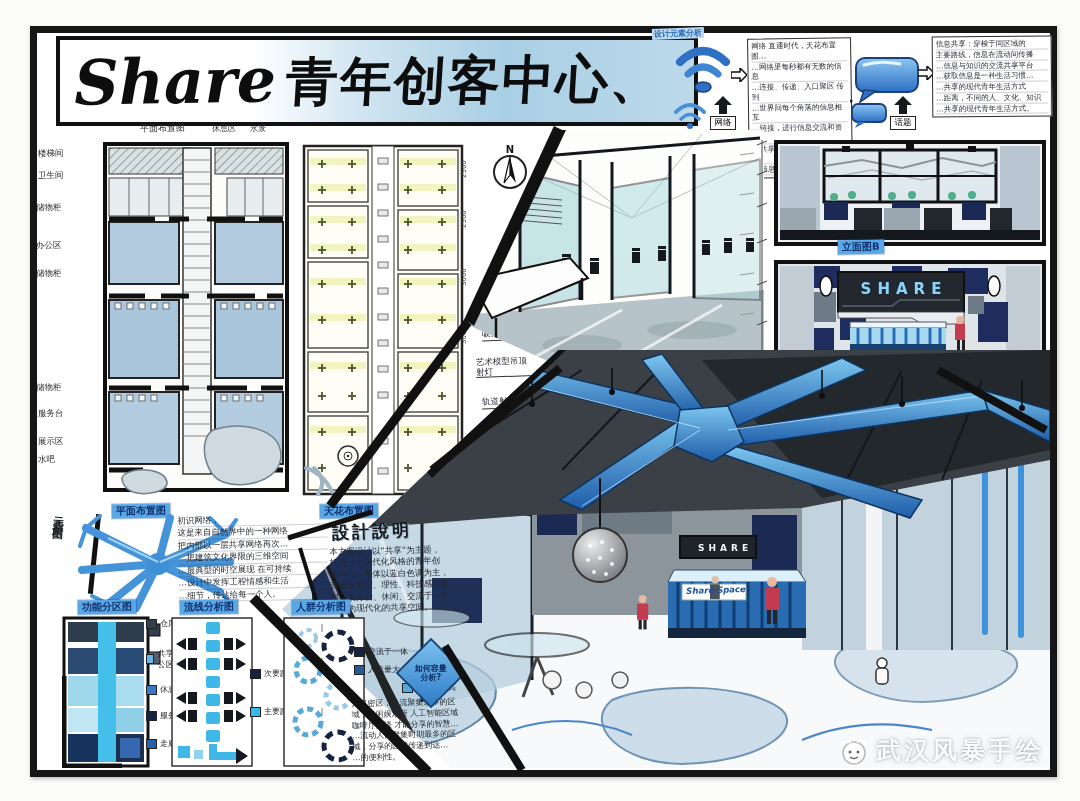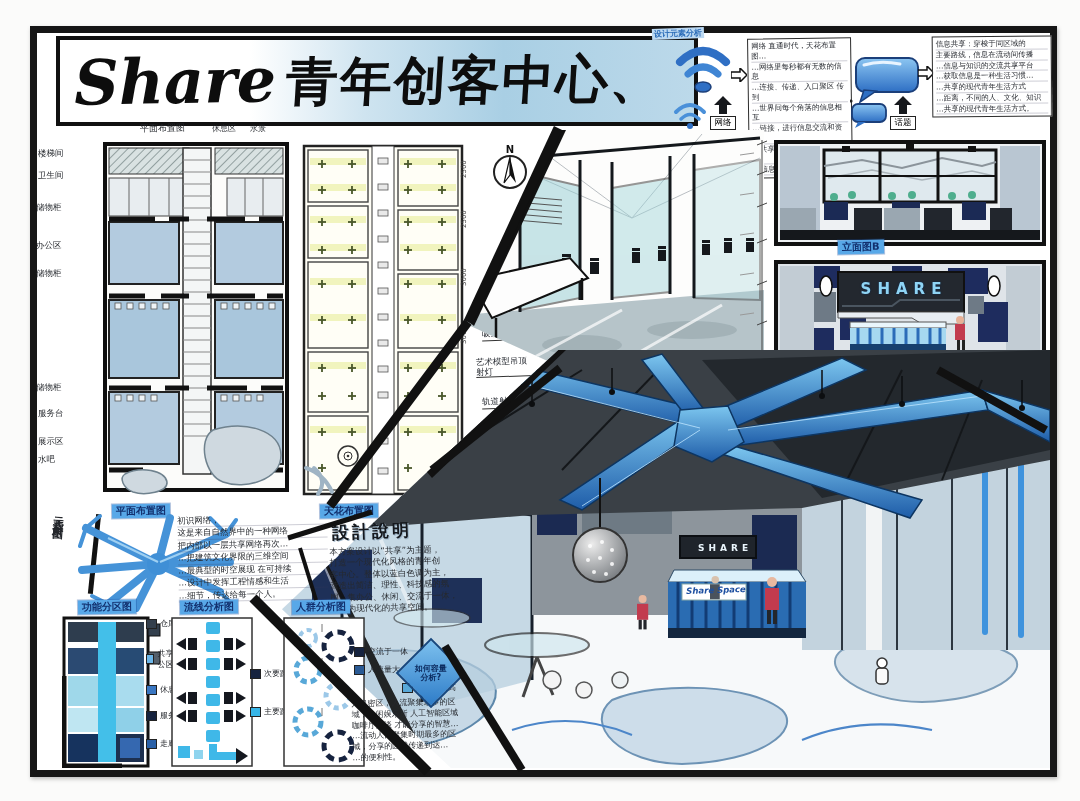--- a/index.html
+++ b/index.html
@@ -856,13 +856,23 @@
       <line x1="468" y1="322" x2="330" y2="506" stroke-width="9"></line>
       <line x1="560" y1="368" x2="432" y2="470" stroke-width="8"></line>
       <line x1="253" y1="598" x2="428" y2="772" stroke-width="10"></line>
       <line x1="445" y1="646" x2="522" y2="770" stroke-width="8"></line>
       <line x1="938" y1="370" x2="1046" y2="430" stroke-width="8"></line>
       <line x1="288" y1="538" x2="372" y2="512" stroke-width="5"></line>
       <line x1="300" y1="548" x2="316" y2="600" stroke-width="4"></line>
     </g>
   </svg>
 
+  <div class="abs" style="left:838px;top:734px;display:flex;align-items:center;gap:6px;">
+    <svg width="32" height="32" viewBox="0 0 32 32">
+      <circle cx="16" cy="18" r="11" fill="rgba(255,255,255,.85)" stroke="rgba(120,120,120,.5)" stroke-width="1.5"></circle>
+      <path d="M5,10 Q8,4 13,8 M19,7 Q24,3 27,9" fill="none" stroke="rgba(255,255,255,.9)" stroke-width="2"></path>
+      <circle cx="12" cy="17" r="1.5" fill="#666"></circle>
+        <circle cx="20" cy="17" r="1.5" fill="#666"></circle>
+      <path d="M12,22 q4,3 8,0" fill="none" stroke="#666" stroke-width="1.5"></path>
+    </svg>
+    <span class="wm">武汉风暴手绘</span>
+  </div>
 </div>
 
 </body></html>

